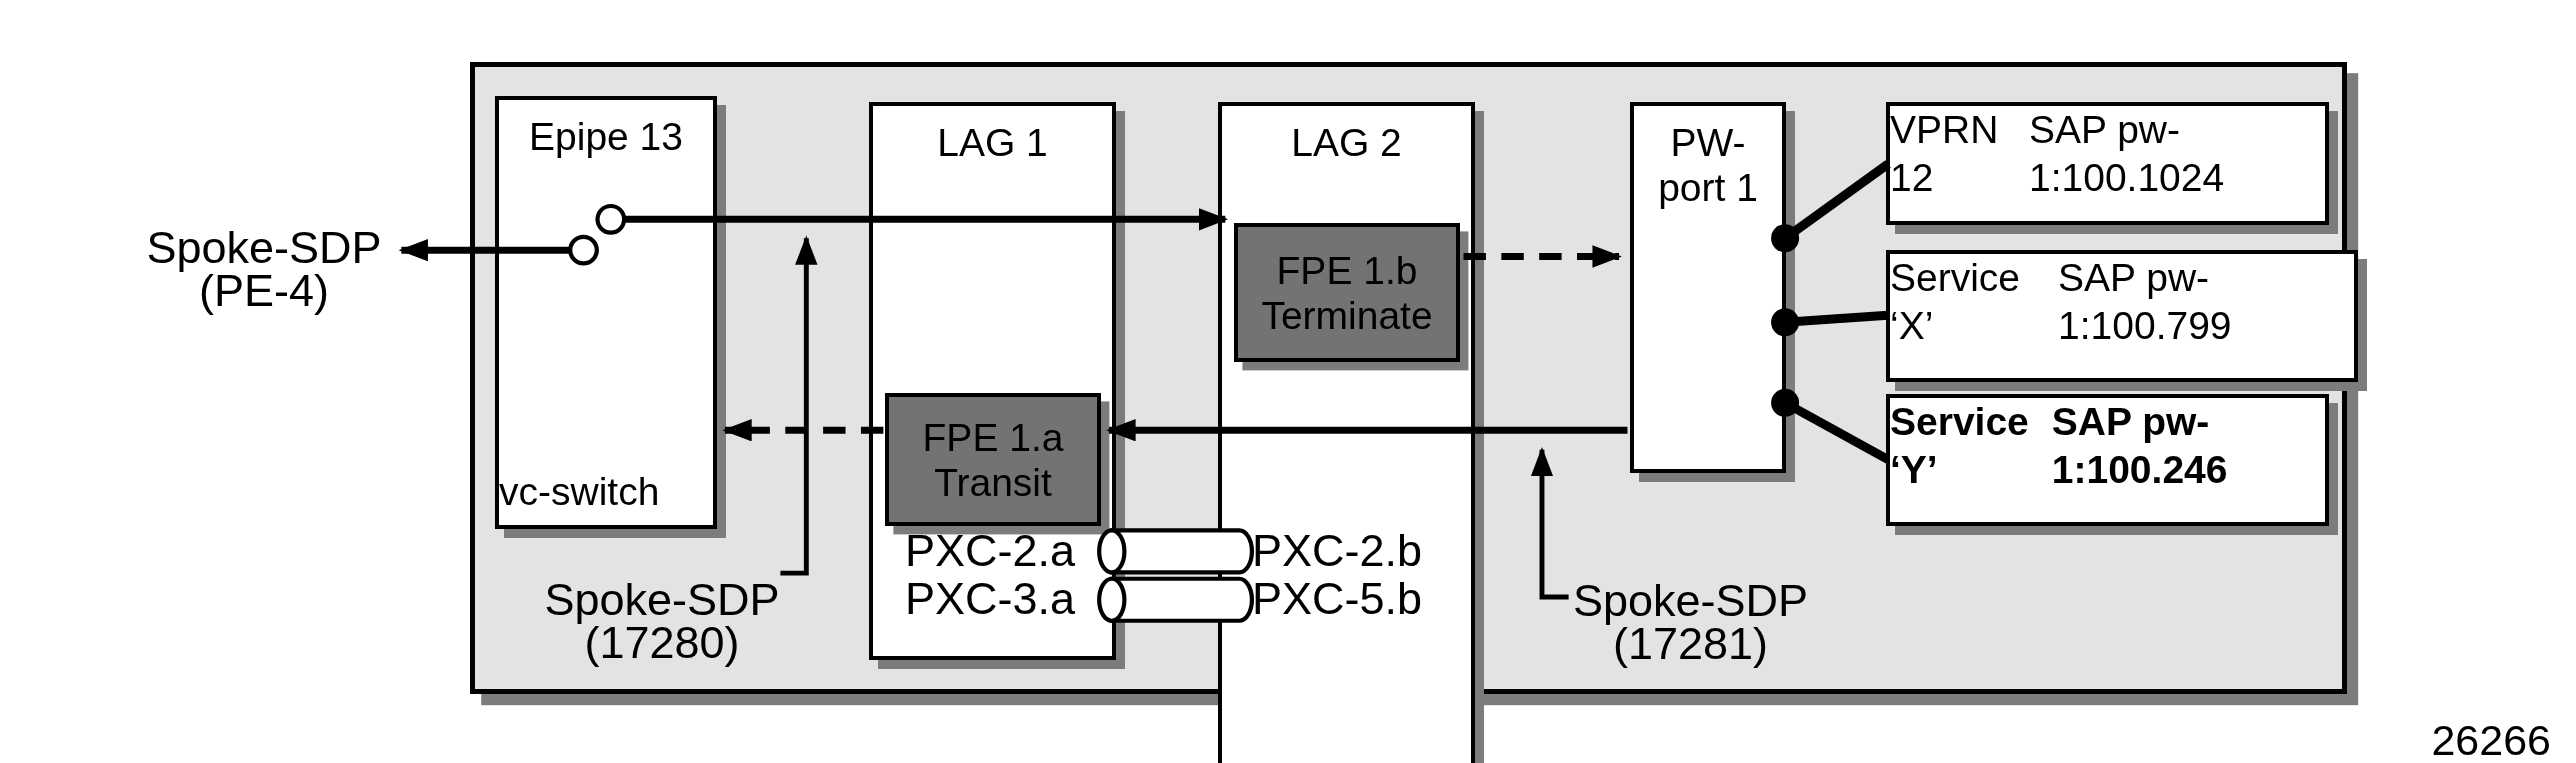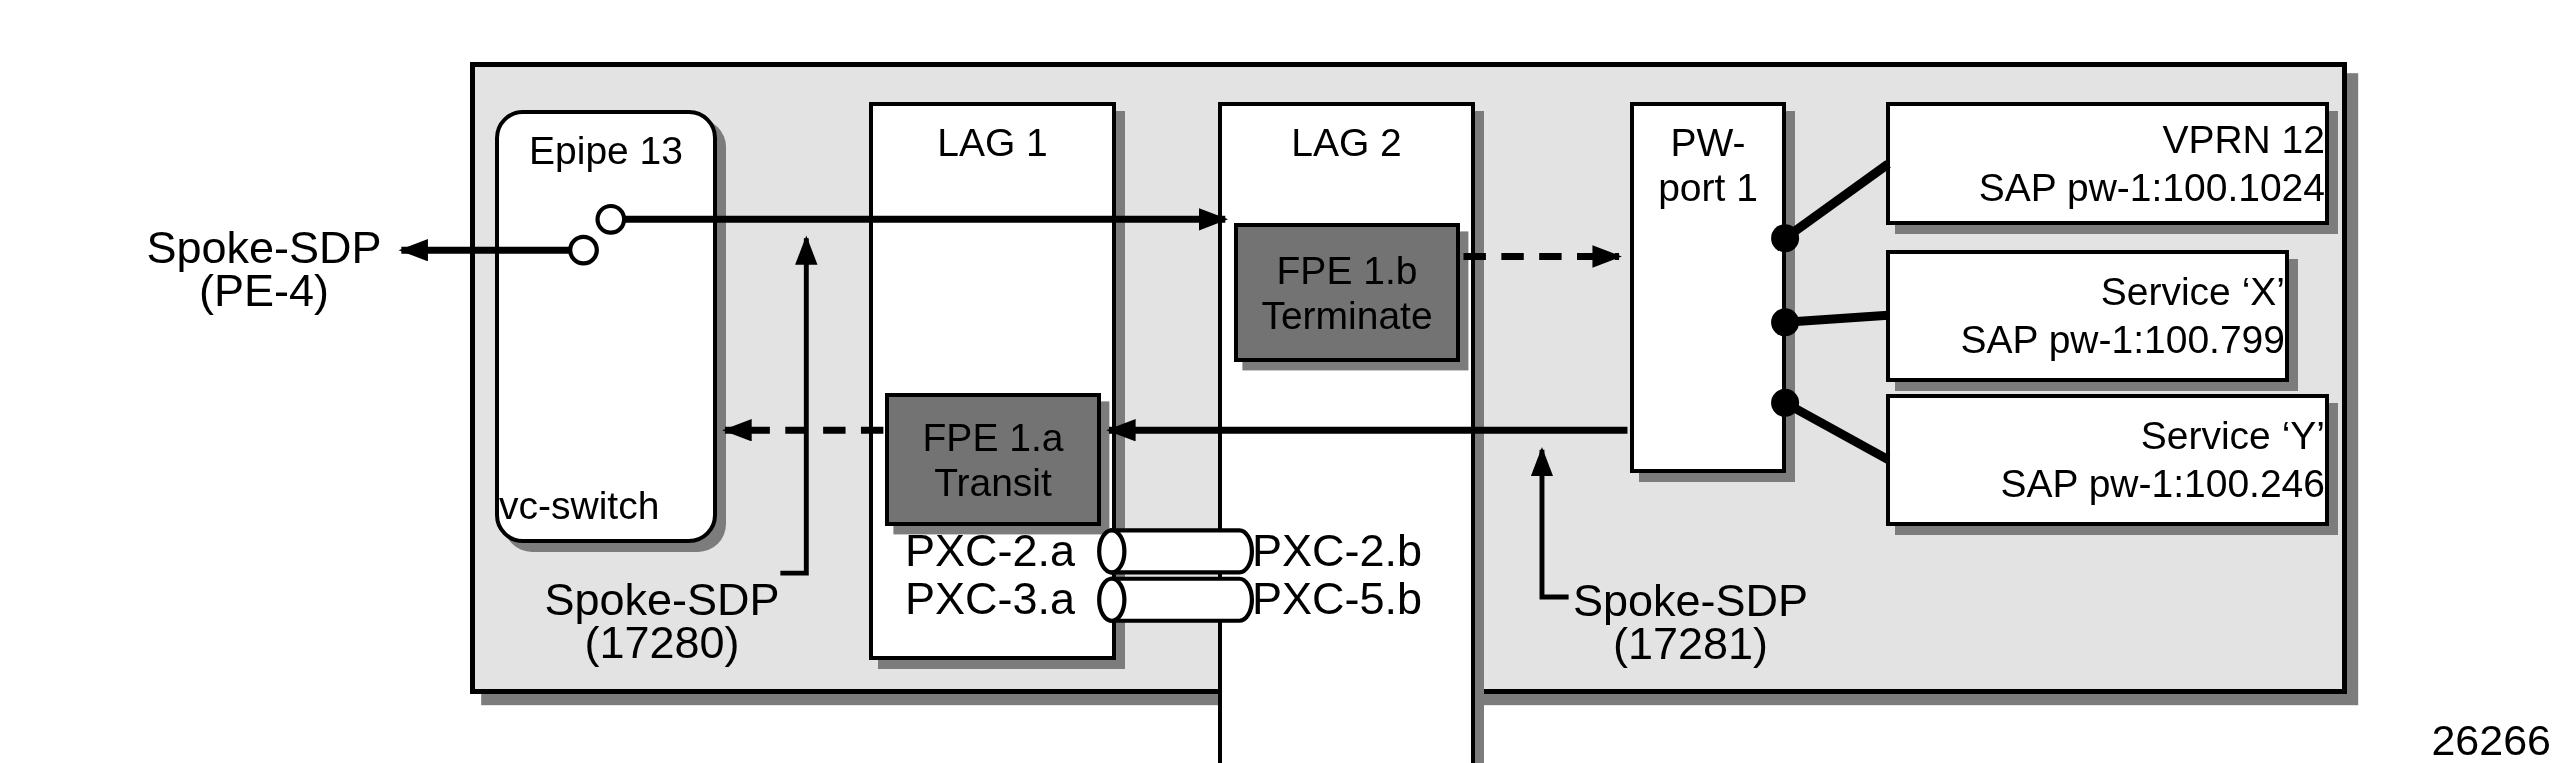--- a/index.html
+++ b/index.html
@@ -5,39 +5,39 @@
   html,body{margin:0;padding:0;background:#ffffff;}
   .stage{position:relative;width:2576px;height:763px;background:#ffffff;overflow:hidden;
          font-family:"Liberation Sans",sans-serif;color:#000;}
   .box{position:absolute;box-sizing:border-box;border:4.2px solid #000;}
   .outer-box{background:#e3e3e3;border-width:5.6px;box-shadow:11.2px 11.2px 0 #7c7c7c;}
   .white-box{background:#ffffff;box-shadow:9px 9px 0 #7c7c7c;}
   .gray-box{background:#737373;box-shadow:8.4px 8.4px 0 #7c7c7c;
             display:flex;flex-direction:column;align-items:center;justify-content:center;margin-top:30px;}
   .box-title{position:absolute;top:14px;left:0;right:0;text-align:center;font-size:39px;line-height:45px;}
   .box-footer{position:absolute;bottom:11.2px;left:0;right:0;font-size:39px;}
-  .two-line-center{display:flex;flex-direction:column;align-items:flex-end;justify-content:center;
+  .two-line-center{display:flex;flex-direction:row;align-items:flex-start;justify-content:center;
                    height:100%;font-size:39px;line-height:48px;}
   .fpe-text{font-size:39px;line-height:45px;text-align:center;}
   .label{position:absolute;font-size:45px;line-height:43px;white-space:nowrap;}
   .overlay{position:absolute;left:0;top:0;pointer-events:none;}
   .flow{stroke:#000;stroke-width:10;fill:none;}
   .thin{stroke-width:7;}
   .dashed{stroke-dasharray:32 22;}
   .fan{stroke:#000;stroke-width:13;}
   .fig-num{font-size:43px;}
 </style>
 </head>
 <body>
 
 <div class="stage">
 
   <div class="box outer-box" style="left:470px;top:62px;width:1877px;height:632px;"></div>
 
-  <div class="box white-box" style="left:495px;top:110px;width:222px;height:433px;border-radius:28px;">
+  <div class="box white-box" style="left:495px;top:96px;width:222px;height:433px;">
     <div class="box-title">Epipe 13</div>
     <div class="box-footer">vc-switch</div>
   </div>
 
   <div class="box white-box" style="left:869px;top:102px;width:247px;height:558px;">
     <div class="box-title">LAG 1</div>
   </div>
 
   <div class="box white-box" style="left:1218px;top:102px;width:257px;height:714px;">
     <div class="box-title">LAG 2</div>
@@ -60,28 +60,28 @@
     </div>
   </div>
 
   <div class="box white-box" style="left:1886px;top:102px;width:443px;height:123px;">
     <div class="two-line-center">
       <div>VPRN 12</div>
       <div>SAP pw-1:100.1024</div>
     </div>
   </div>
 
-  <div class="box white-box" style="left:1886px;top:250px;width:403px;height:132px;padding-left:40px;">
+  <div class="box white-box" style="left:1886px;top:250px;width:472px;height:132px;">
     <div class="two-line-center">
       <div>Service ‘X’</div>
       <div>SAP pw-1:100.799</div>
     </div>
   </div>
 
-  <div class="box white-box" style="left:1886px;top:394px;width:443px;height:132px;">
+  <div class="box white-box" style="left:1886px;top:394px;width:443px;height:132px;font-weight:bold;">
     <div class="two-line-center">
       <div>Service ‘Y’</div>
       <div>SAP pw-1:100.246</div>
     </div>
   </div>
 
   <div class="label" style="left:990px;top:550px;transform:translate(-50%,-50%);">PXC-2.a</div>
   <div class="label" style="left:990px;top:598px;transform:translate(-50%,-50%);">PXC-3.a</div>
   <div class="label" style="left:1337px;top:550px;transform:translate(-50%,-50%);">PXC-2.b</div>
   <div class="label" style="left:1337px;top:598px;transform:translate(-50%,-50%);">PXC-5.b</div>

